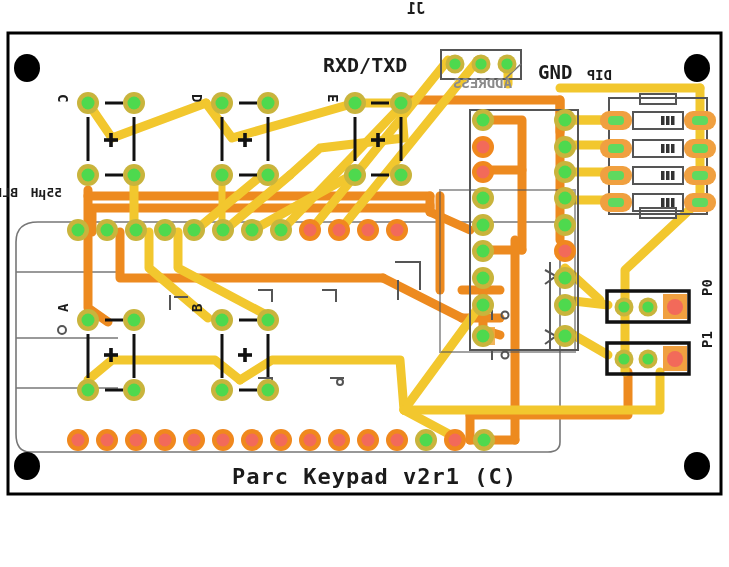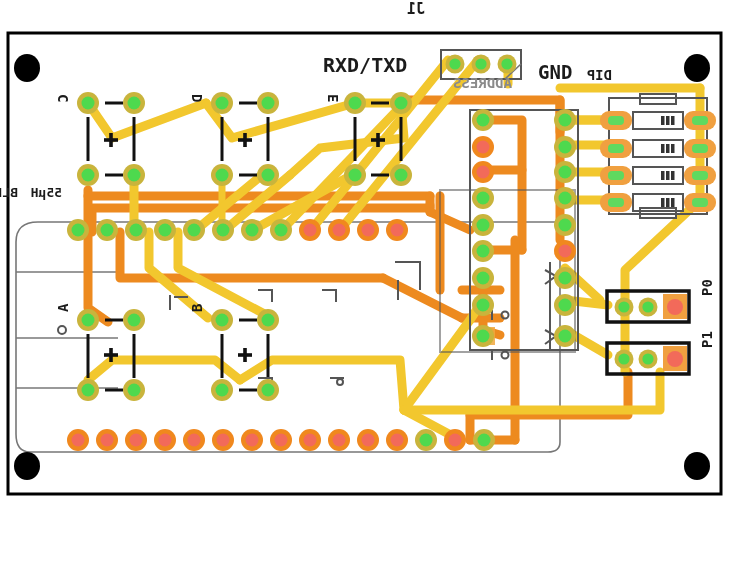--- a/index.html
+++ b/index.html
@@ -406,14 +406,15 @@
   <div class="lbl mirror" id="lbl-addr">ADDRESS</div>
   <div class="lbl rot90" id="lbl-p0">P0</div>
   <div class="lbl rot90" id="lbl-p1">P1</div>
   <div class="lbl mirror" id="lbl-ble">BLE</div>
   <div class="lbl mirror" id="lbl-ind">55µH</div>
   <div class="lbl rot90m" id="lbl-c">C</div>
   <div class="lbl rot90m" id="lbl-d">D</div>
   <div class="lbl rot90m" id="lbl-e">E</div>
   <div class="lbl rot90" id="lbl-a">A</div>
   <div class="lbl rot90" id="lbl-b">B</div>
+  <div class="lbl" id="board-title">Parc Keypad v2r1 (C)</div>
 
 </div>
 
 </body></html>

